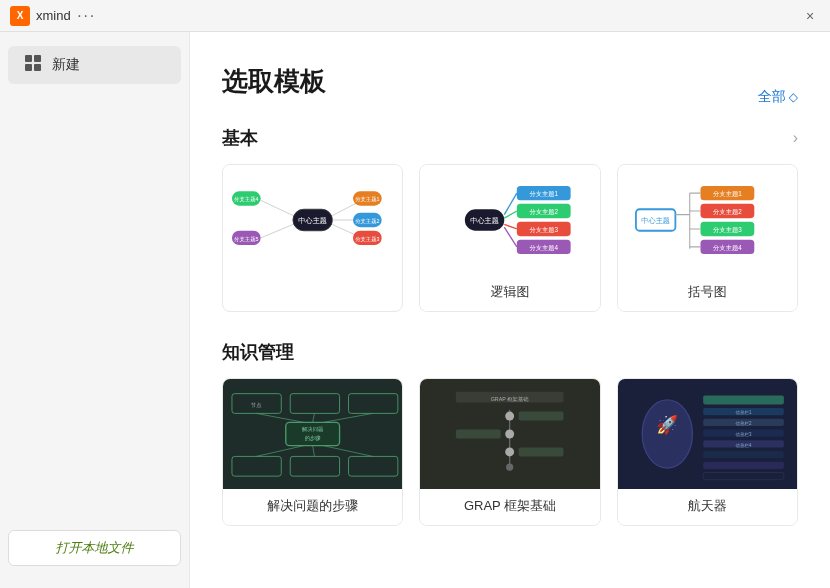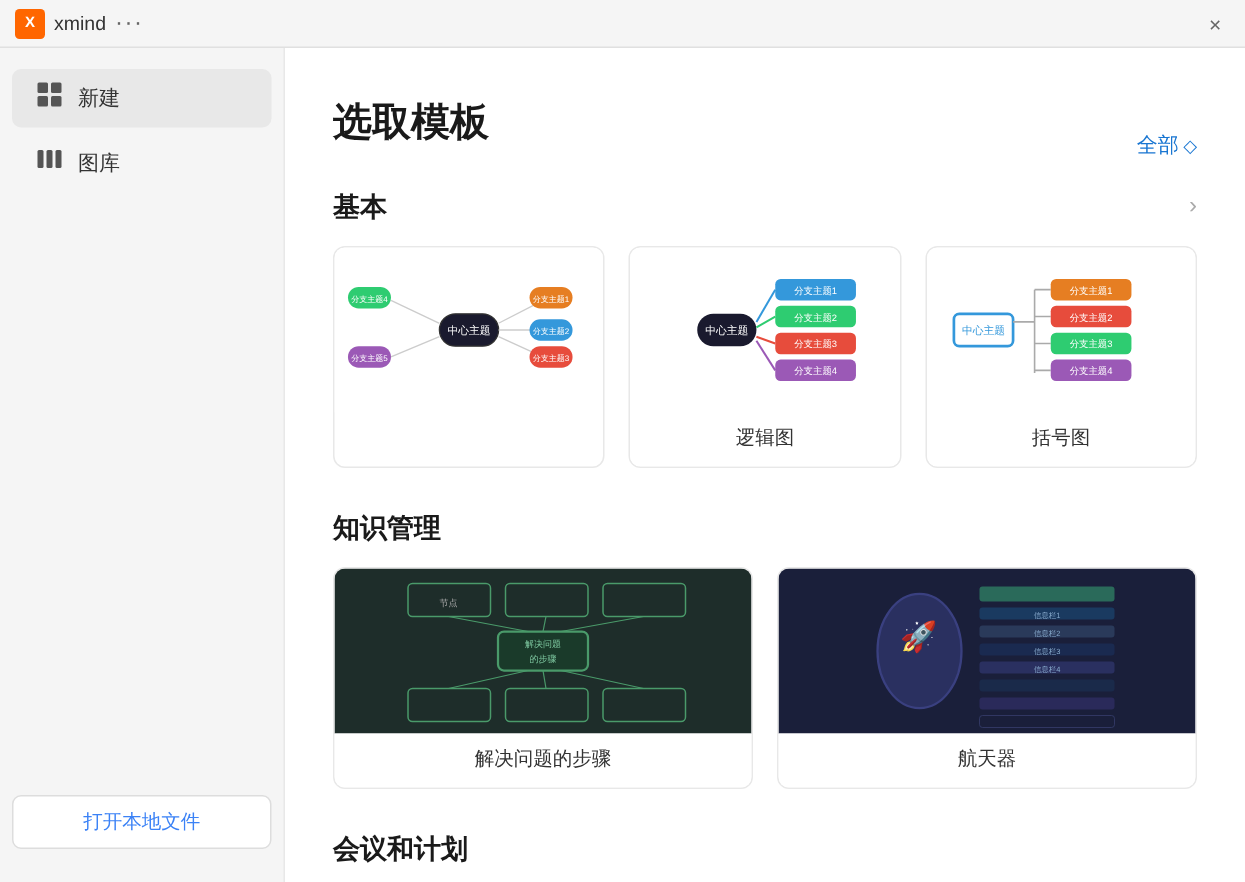--- a/index.html
+++ b/index.html
@@ -100,23 +100,24 @@
       margin-top: auto;
       padding: 10px 8px;
     }
     .open-local-btn {
       width: 100%;
       padding: 8px 12px;
       background: #fff;
       border: 1px solid #ddd;
       border-radius: 6px;
       font-size: 13px;
-      color: #3b82f6;
+      color: #4d7c0f;
       cursor: pointer;
       text-align: center;
+      font-style: italic;
     }
 
     
     .content {
       flex: 1;
       overflow-y: auto;
       padding: 24px 32px;
     }
     .content::-webkit-scrollbar { width: 6px; }
     .content::-webkit-scrollbar-thumb { background: #ccc; border-radius: 3px; }
@@ -244,30 +245,20 @@
       <span class="sidebar-icon">
         <svg width="18" height="18" viewBox="0 0 18 18" fill="none">
           <rect x="1" y="1" width="7" height="7" rx="1" fill="#555"></rect>
           <rect x="10" y="1" width="7" height="7" rx="1" fill="#555"></rect>
           <rect x="1" y="10" width="7" height="7" rx="1" fill="#555"></rect>
           <rect x="10" y="10" width="7" height="7" rx="1" fill="#555"></rect>
         </svg>
       </span>
       <span>新建</span>
     </div>
-    <div class="sidebar-item">
-      <span class="sidebar-icon">
-        <svg width="18" height="18" viewBox="0 0 18 18" fill="none">
-          <rect x="1" y="3" width="4" height="12" rx="1" fill="#555"></rect>
-          <rect x="7" y="3" width="4" height="12" rx="1" fill="#555"></rect>
-          <rect x="13" y="3" width="4" height="12" rx="1" fill="#555"></rect>
-        </svg>
-      </span>
-      <span>图库</span>
-    </div>
     <div class="sidebar-bottom">
       <button class="open-local-btn">打开本地文件</button>
     </div>
   </div>
 
   <div class="content">
 
     <div class="page-header">
       <h1 class="page-title">选取模板</h1>
       <div class="filter-all">
@@ -400,20 +391,40 @@
               <line x1="102" y1="32" x2="100" y2="42" stroke="#4a9a6a" stroke-width="0.8"></line>
               <line x1="167" y1="32" x2="112" y2="42" stroke="#4a9a6a" stroke-width="0.8"></line>
               <line x1="90" y1="68" x2="37" y2="80" stroke="#4a9a6a" stroke-width="0.8"></line>
               <line x1="100" y1="68" x2="102" y2="80" stroke="#4a9a6a" stroke-width="0.8"></line>
               <line x1="112" y1="68" x2="167" y2="80" stroke="#4a9a6a" stroke-width="0.8"></line>
             </svg>
           </div>
           <div class="card-label">解决问题的步骤</div>
         </div>
 
+        <div class="template-card">
+          <div class="card-preview" style="height:110px;background:#2a2d26;">
+            <svg viewBox="0 0 200 110" xmlns="http://www.w3.org/2000/svg">
+
+              <rect x="40" y="8" width="120" height="12" rx="2" fill="#3a3d36"></rect>
+              <text x="100" y="18" text-anchor="middle" fill="#aaa" font-size="6">GRAP 框架基础</text>
+
+              <line x1="100" y1="28" x2="100" y2="95" stroke="#666" stroke-width="1.5"></line>
+
+              <circle cx="100" cy="35" r="5" fill="#aaa"></circle>
+              <rect x="110" y="30" width="50" height="10" rx="2" fill="#3a4a3a"></rect>
+              <circle cx="100" cy="55" r="5" fill="#aaa"></circle>
+              <rect x="40" y="50" width="50" height="10" rx="2" fill="#3a4a3a"></rect>
+              <circle cx="100" cy="75" r="5" fill="#aaa"></circle>
+              <rect x="110" y="70" width="50" height="10" rx="2" fill="#3a4a3a"></rect>
+              <circle cx="100" cy="92" r="4" fill="#666"></circle>
+            </svg>
+          </div>
+          <div class="card-label">GRAP 框架基础</div>
+        </div>
 
         <div class="template-card">
           <div class="card-preview" style="height:110px;background:#1a1f3a;">
             <svg viewBox="0 0 200 110" xmlns="http://www.w3.org/2000/svg">
 
               <ellipse cx="55" cy="55" rx="28" ry="38" fill="#2a3060" stroke="#3a4080" stroke-width="1.5"></ellipse>
               <text x="55" y="52" text-anchor="middle" fill="#aaa" font-size="20">🚀</text>
 
               <rect x="95" y="12" width="90" height="10" rx="2" fill="#2a6a5a"></rect>
               <rect x="95" y="26" width="90" height="8" rx="2" fill="#1a3a60"></rect>
@@ -428,20 +439,15 @@
               <rect x="95" y="86" width="90" height="8" rx="2" fill="#2a2a5a"></rect>
               <rect x="95" y="98" width="90" height="8" rx="2" fill="#1a1f3a" stroke="#3a4070" stroke-width="0.5"></rect>
             </svg>
           </div>
           <div class="card-label">航天器</div>
         </div>
 
       </div>
     </div>
 
-    <div class="section">
-      <div class="section-header">
-        <h2 class="section-title">会议和计划</h2>
-      </div>
-    </div>
 
   </div>
 </div>
 
 </body></html>

